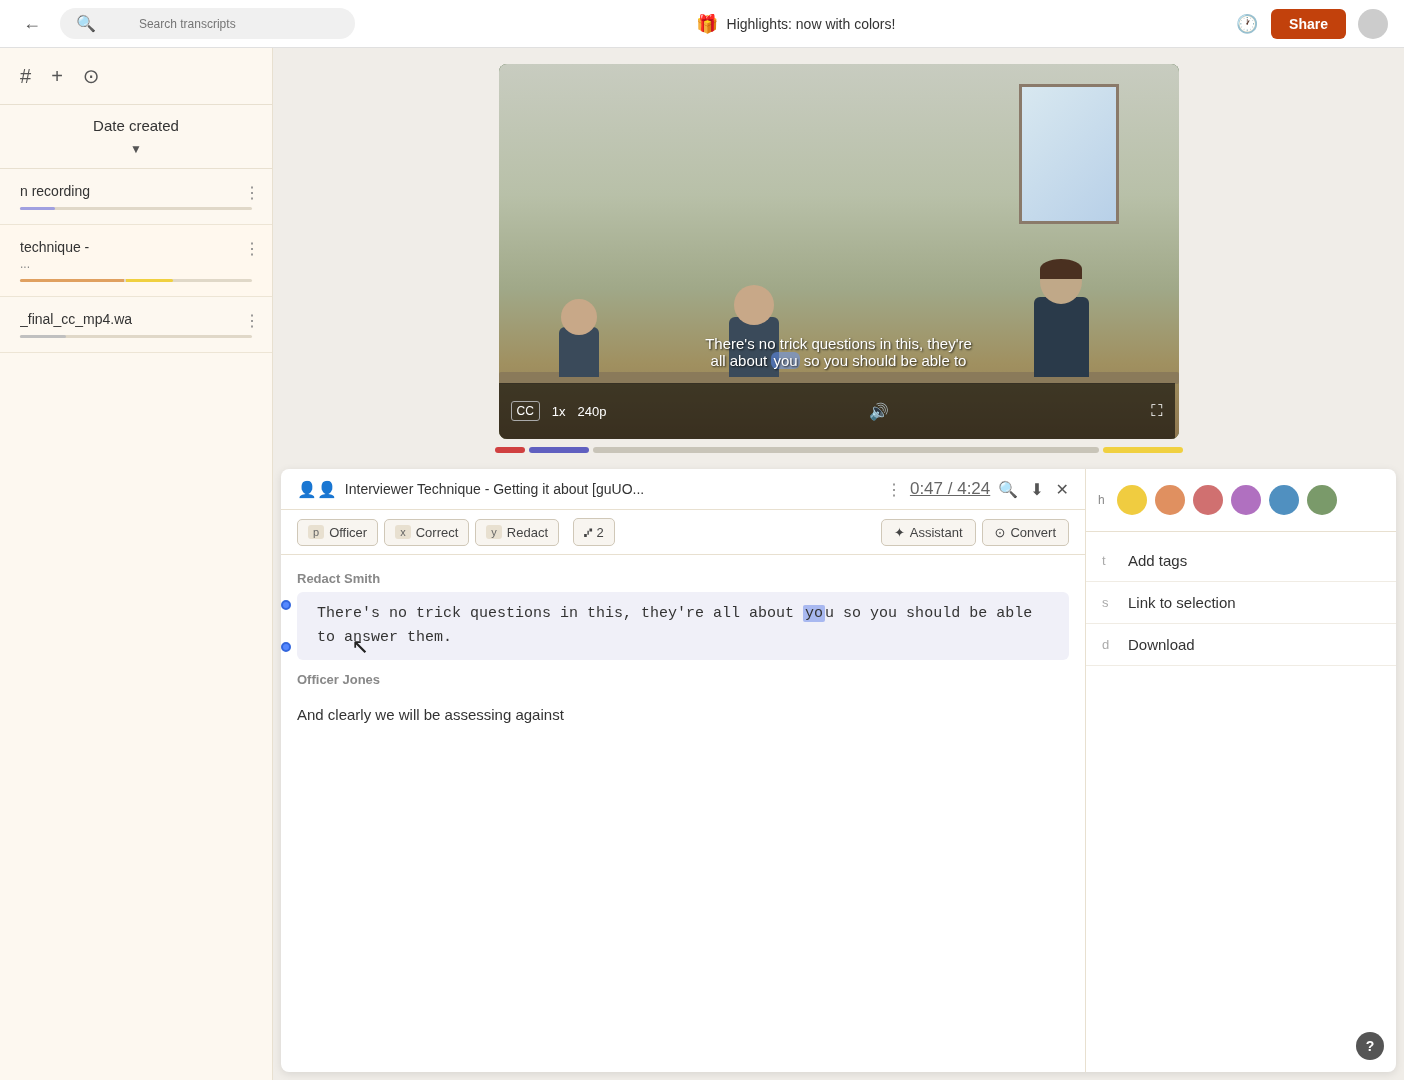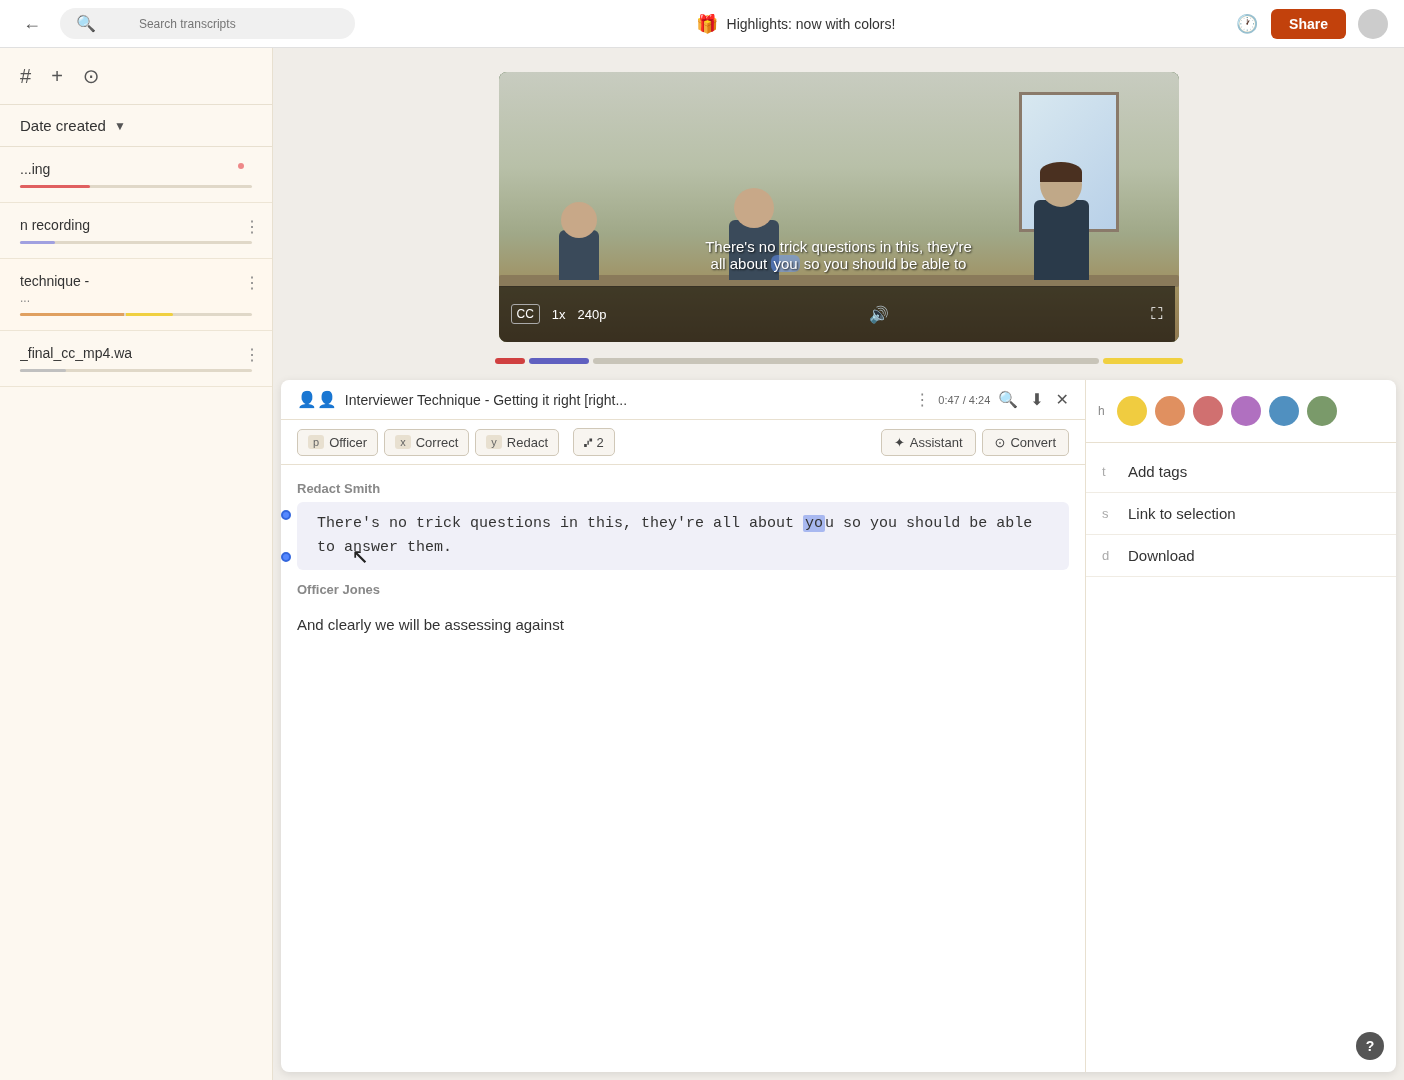--- a/index.html
+++ b/index.html
@@ -18,38 +18,38 @@
     .share-btn { background: #c2410c; color: #fff; border: none; border-radius: 6px; padding: 7px 18px; font-size: 14px; font-weight: 600; cursor: pointer; }
     .avatar { width: 30px; height: 30px; background: #ccc; border-radius: 50%; }
 
     
     .main-layout { display: flex; flex: 1; overflow: hidden; }
 
     
     .sidebar { width: 273px; background: #fdf8f0; border-right: 1px solid #e8e0d0; display: flex; flex-direction: column; flex-shrink: 0; }
     .sidebar-icons { display: flex; align-items: center; padding: 16px 20px; gap: 20px; border-bottom: 1px solid #e8e0d0; }
     .sidebar-icon { font-size: 20px; color: #555; cursor: pointer; }
-    .date-created-bar { display: flex; align-items: center; padding: 12px 20px; gap: 8px; border-bottom: 1px solid #e8e0d0; }
+    .date-created-bar { display: flex; align-items: center; padding: 12px 20px; gap: 8px; border-bottom: 1px solid #e8e0d0; flex-direction: column; }
     .date-created-label { font-size: 15px; color: #333; font-weight: 500; }
     .dropdown-arrow { color: #555; font-size: 12px; }
     .sidebar-list { flex: 1; overflow-y: auto; }
     .sidebar-item { padding: 14px 20px; border-bottom: 1px solid #ede5d5; position: relative; }
     .sidebar-item-title { font-size: 14px; color: #333; font-weight: 500; white-space: nowrap; overflow: hidden; text-overflow: ellipsis; }
     .sidebar-item-sub { font-size: 12px; color: #888; margin-top: 2px; }
     .sidebar-item-progress { height: 3px; background: #e0d8c8; border-radius: 2px; margin-top: 8px; position: relative; }
     .sidebar-item-progress-bar { height: 100%; border-radius: 2px; }
     .sidebar-item-menu { position: absolute; right: 12px; top: 14px; color: #888; cursor: pointer; font-size: 16px; }
     .sidebar-item-dot { width: 6px; height: 6px; background: #e88; border-radius: 50%; position: absolute; right: 28px; top: 16px; }
 
     
     .content-area { flex: 1; display: flex; flex-direction: column; overflow: hidden; background: #f0ede8; }
 
     
     .video-section { flex-shrink: 0; padding: 16px 16px 0 16px; }
-    .video-player { width: 100%; max-width: 680px; height: 270px; background: #2a2a2a; border-radius: 8px; position: relative; overflow: hidden; margin: 8px auto; display: flex; align-items: center; justify-content: center; }
+    .video-player { width: 100%; max-width: 680px; height: 375px; background: #2a2a2a; border-radius: 8px; position: relative; overflow: hidden; margin: 0 auto; display: flex; align-items: center; justify-content: center; }
     .play-button { width: 60px; height: 60px; background: rgba(255,255,255,0.85); border-radius: 50%; display: flex; align-items: center; justify-content: center; font-size: 24px; color: #333; cursor: pointer; }
     .video-subtitle { position: absolute; bottom: 70px; left: 0; right: 0; text-align: center; color: #fff; font-size: 15px; text-shadow: 1px 1px 2px rgba(0,0,0,0.8); padding: 0 20px; }
     .video-subtitle .highlight-word { background: rgba(100,150,255,0.5); border-radius: 6px; padding: 0 2px; }
     .video-controls { position: absolute; bottom: 0; left: 0; right: 4px; height: 56px; background: rgba(0,0,0,0.6); display: flex; align-items: center; padding: 17px 12px; gap: 12px; }
     .ctrl-btn { color: #fff; font-size: 14px; cursor: pointer; }
     .ctrl-speed { color: #fff; font-size: 13px; cursor: pointer; }
     .ctrl-quality { color: #fff; font-size: 13px; cursor: pointer; }
     .ctrl-volume { color: #fff; font-size: 16px; cursor: pointer; }
     .ctrl-expand { color: #fff; font-size: 16px; cursor: pointer; margin-left: auto; }
 
@@ -57,21 +57,21 @@
     .progress-segments { display: flex; align-items: center; padding: 8px 16px; gap: 4px; max-width: 720px; margin: 0 auto; width: 100%; }
     .seg { height: 6px; border-radius: 3px; }
 
     
     .transcript-panel { flex: 1; display: flex; overflow: hidden; margin: 8px 8px 8px 8px; background: #fff; border-radius: 8px; box-shadow: 0 2px 8px rgba(0,0,0,0.1); }
 
     .transcript-left { flex: 1; display: flex; flex-direction: column; overflow: hidden; border-right: 1px solid #e8e0d0; }
     .transcript-header { display: flex; align-items: center; padding: 10px 16px; border-bottom: 1px solid #e8e0d0; gap: 8px; }
     .transcript-icon { font-size: 16px; color: #555; }
     .transcript-title { font-size: 14px; color: #333; font-weight: 500; flex: 1; }
-    .transcript-time { font-size: 11px; color: #666; }
+    .transcript-time { font-size: 17px; color: #666; text-decoration: underline; }
     .transcript-actions-icons { display: flex; gap: 12px; }
     .transcript-action-icon { font-size: 16px; color: #555; cursor: pointer; }
 
     .transcript-toolbar { display: flex; align-items: center; padding: 8px 16px; border-bottom: 1px solid #e8e0d0; gap: 6px; }
     .tool-btn { display: flex; align-items: center; gap: 5px; padding: 5px 10px; border: 1px solid #d0c8b8; border-radius: 5px; background: #f8f5f0; cursor: pointer; font-size: 13px; color: #444; }
     .tool-key { background: #e8e0d0; border-radius: 3px; padding: 1px 5px; font-size: 11px; color: #666; }
     .branch-btn { display: flex; align-items: center; gap: 4px; padding: 5px 10px; border: 1px solid #d0c8b8; border-radius: 5px; background: #f8f5f0; cursor: pointer; font-size: 13px; color: #444; margin-left: 8px; }
     .assistant-btn { display: flex; align-items: center; gap: 5px; padding: 5px 12px; border: 1px solid #d0c8b8; border-radius: 5px; background: #f8f5f0; cursor: pointer; font-size: 13px; color: #444; margin-left: auto; }
     .convert-btn { display: flex; align-items: center; gap: 5px; padding: 5px 12px; border: 1px solid #d0c8b8; border-radius: 5px; background: #f8f5f0; cursor: pointer; font-size: 13px; color: #444; }
 
@@ -126,27 +126,20 @@
         <span class="sidebar-icon">#</span>
         <span class="sidebar-icon">+</span>
         <span class="sidebar-icon">⊙</span>
       </div>
       <div class="date-created-bar">
         <span class="date-created-label">Date created</span>
         <span class="dropdown-arrow">▼</span>
       </div>
       <div class="sidebar-list">
 
-        <div class="sidebar-item">
-          <div class="sidebar-item-title">...ing</div>
-          <div class="sidebar-item-dot"></div>
-          <div class="sidebar-item-progress">
-            <div class="sidebar-item-progress-bar" style="width:30%; background:#e06060;"></div>
-          </div>
-        </div>
 
         <div class="sidebar-item">
           <div class="sidebar-item-title">n recording</div>
           <div class="sidebar-item-menu">⋮</div>
           <div class="sidebar-item-progress">
             <div class="sidebar-item-progress-bar" style="width:15%; background:#a0a0e0;"></div>
           </div>
         </div>
 
         <div class="sidebar-item" style="background:#fff8ee;">
@@ -228,21 +221,21 @@
         <div class="seg" style="flex:1; background:#c8c4b8;"></div>
         <div class="seg" style="width:80px; background:#f0d040;"></div>
       </div>
 
       <div class="transcript-panel">
 
         <div class="transcript-left">
 
           <div class="transcript-header">
             <span class="transcript-icon">👤👤</span>
-            <span class="transcript-title">Interviewer Technique - Getting it right [right...</span>
+            <span class="transcript-title">Interviewer Technique - Getting it about [guUO...</span>
             <span style="color:#888; cursor:pointer; font-size:16px;">⋮</span>
             <span class="transcript-time">0:47 / 4:24</span>
             <div class="transcript-actions-icons">
               <span class="transcript-action-icon">🔍</span>
               <span class="transcript-action-icon">⬇</span>
               <span class="transcript-action-icon">✕</span>
             </div>
           </div>
 
           <div class="transcript-toolbar">

